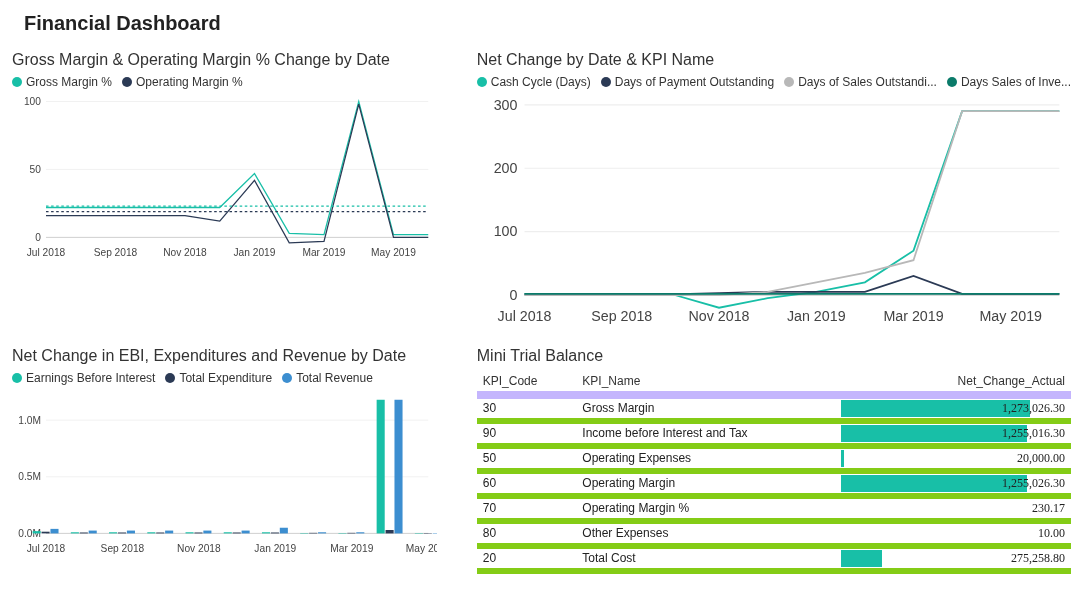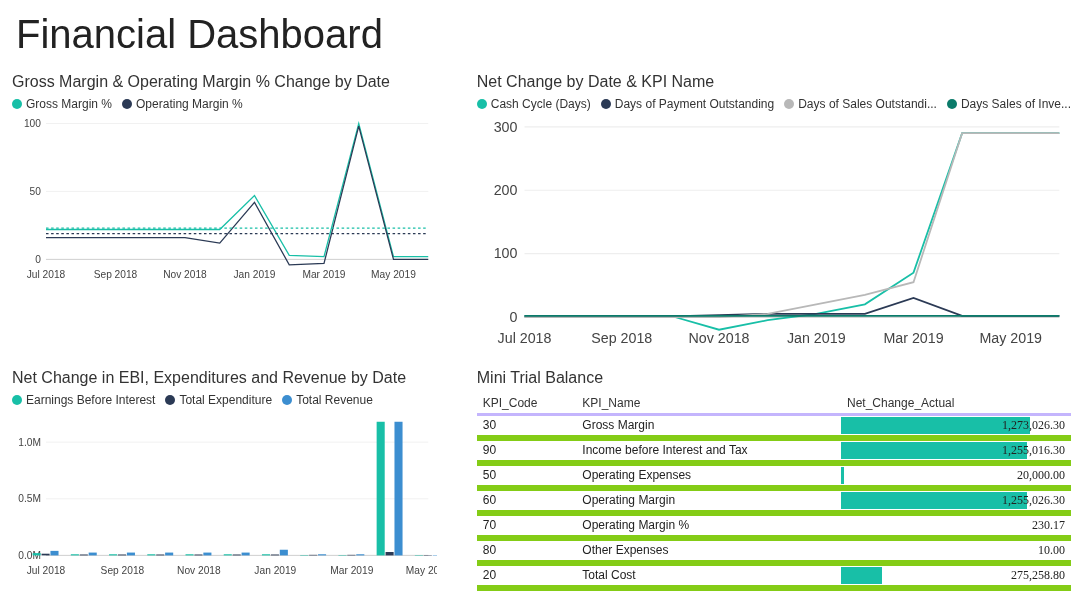--- a/index.html
+++ b/index.html
@@ -6,23 +6,23 @@
   body {
     font-family: "Segoe UI", Arial, sans-serif;
     background: #fff;
     color: #222;
     width: 1083px;
     height: 609px;
     padding: 8px 12px;
     overflow: hidden;
   }
   .page-title {
-    font-size: 40px;
-    font-weight: 400;
-    margin: 4px 0 16px 4px;
+    font-size: 20px;
+    font-weight: 700;
+    margin: 4px 0 16px 12px;
     color: #222;
   }
   .dash-grid {
     display: grid;
     grid-template-columns: 1fr 1fr;
     grid-template-rows: auto auto;
     column-gap: 40px;
     row-gap: 16px;
   }
   .panel { position: relative; }
@@ -49,21 +49,21 @@
   .axis-line { stroke: #ccc; stroke-width: 1; }
   .grid-line { stroke: #eee; stroke-width: 1; }
   .series-line { fill: none; stroke-width: 1.5; }
   .series-dash { stroke-dasharray: 3 3; }
   
   .tbl { width: 100%; border-collapse: collapse; font-size: 12px; }
   .tbl th {
     text-align: left;
     font-weight: 400;
     color: #333;
-    border-bottom: 3px solid #c4b5fd;
+    border-bottom: 8px solid #c4b5fd;
     padding: 3px 6px;
   }
   .tbl td {
     border-bottom: 6px solid #84cc16;
     padding: 2px 6px;
     vertical-align: middle;
     position: relative;
   }
   .tbl tr.total td { font-weight: 500; }
   .bar-cell {
@@ -231,21 +231,21 @@
       </svg>
   </div>
 
   <div class="panel">
     <div class="chart-title">Mini Trial Balance</div>
     <table class="tbl">
       <thead>
         <tr>
           <th>KPI_Code</th>
           <th>KPI_Name</th>
-          <th style="text-align:left">Net_Change_Actual</th>
+          <th style="text-align:right">Net_Change_Actual</th>
         </tr>
       </thead>
       <tbody id="tbody-trial">
           <tr>
             <td>30</td>
             <td>Gross Margin</td>
             <td class="bar-cell"><div class="bar-fill" style="width: 82.2217%;"></div><span class="bar-val">1,273,026.30</span></td>
           </tr>
           <tr>
             <td>90</td>

